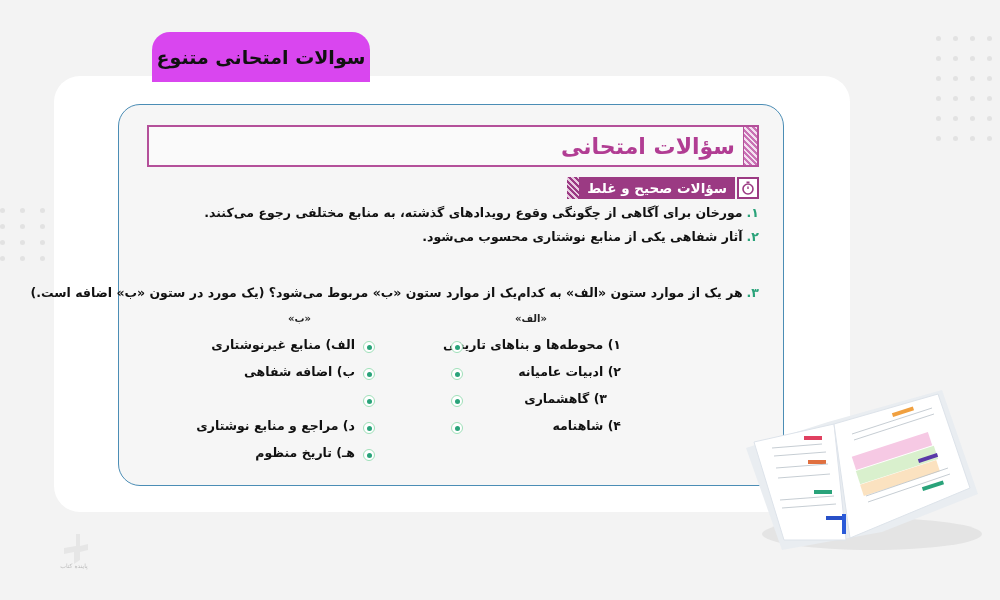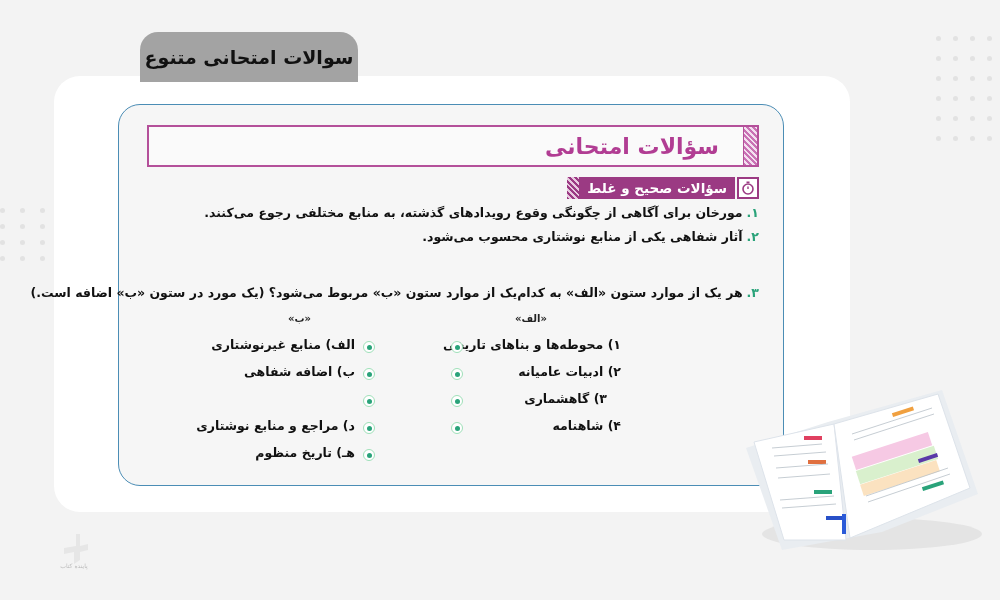--- a/index.html
+++ b/index.html
@@ -23,23 +23,23 @@
     grid-template-columns: repeat(4, 5px);
     column-gap: 12px; row-gap: 15px;
   }
   .dots-l {
     left: 0px; top: 208px;
     grid-template-columns: repeat(3, 5px);
     column-gap: 15px; row-gap: 11px;
   }
   .badge {
     position: absolute;
-    left: 140px; top: 32px;
+    left: 152px; top: 32px;
     width: 218px; height: 50px;
-    background: #a3a3a3;
+    background: #d946ef;
     border-radius: 18px 18px 0 0;
     display: flex; align-items: center; justify-content: center;
     font-size: 19px; font-weight: bold; color: #111;
     direction: rtl;
   }
   .card {
     position: absolute;
     left: 54px; top: 76px;
     width: 796px; height: 436px;
     background: #ffffff;
@@ -62,21 +62,21 @@
     border: 2px solid #b4509a;
     display: flex; align-items: center;
   }
   .title-bar .hatch {
     width: 14px; height: 100%;
     background: repeating-linear-gradient(45deg, #c971b4 0 2px, #f3dff0 2px 4px);
     border-left: 1px solid #b4509a;
   }
   .title-bar .t {
     font-size: 22px; font-weight: bold; color: #b13d93;
-    padding-right: 24px;
+    padding-right: 8px;
   }
   .sec {
     position: absolute;
     right: 24px;
     height: 22px;
     display: flex; align-items: center;
   }
   .sec .ico {
     width: 22px; height: 22px; border: 2px solid;
     display: flex; align-items: center; justify-content: center;

